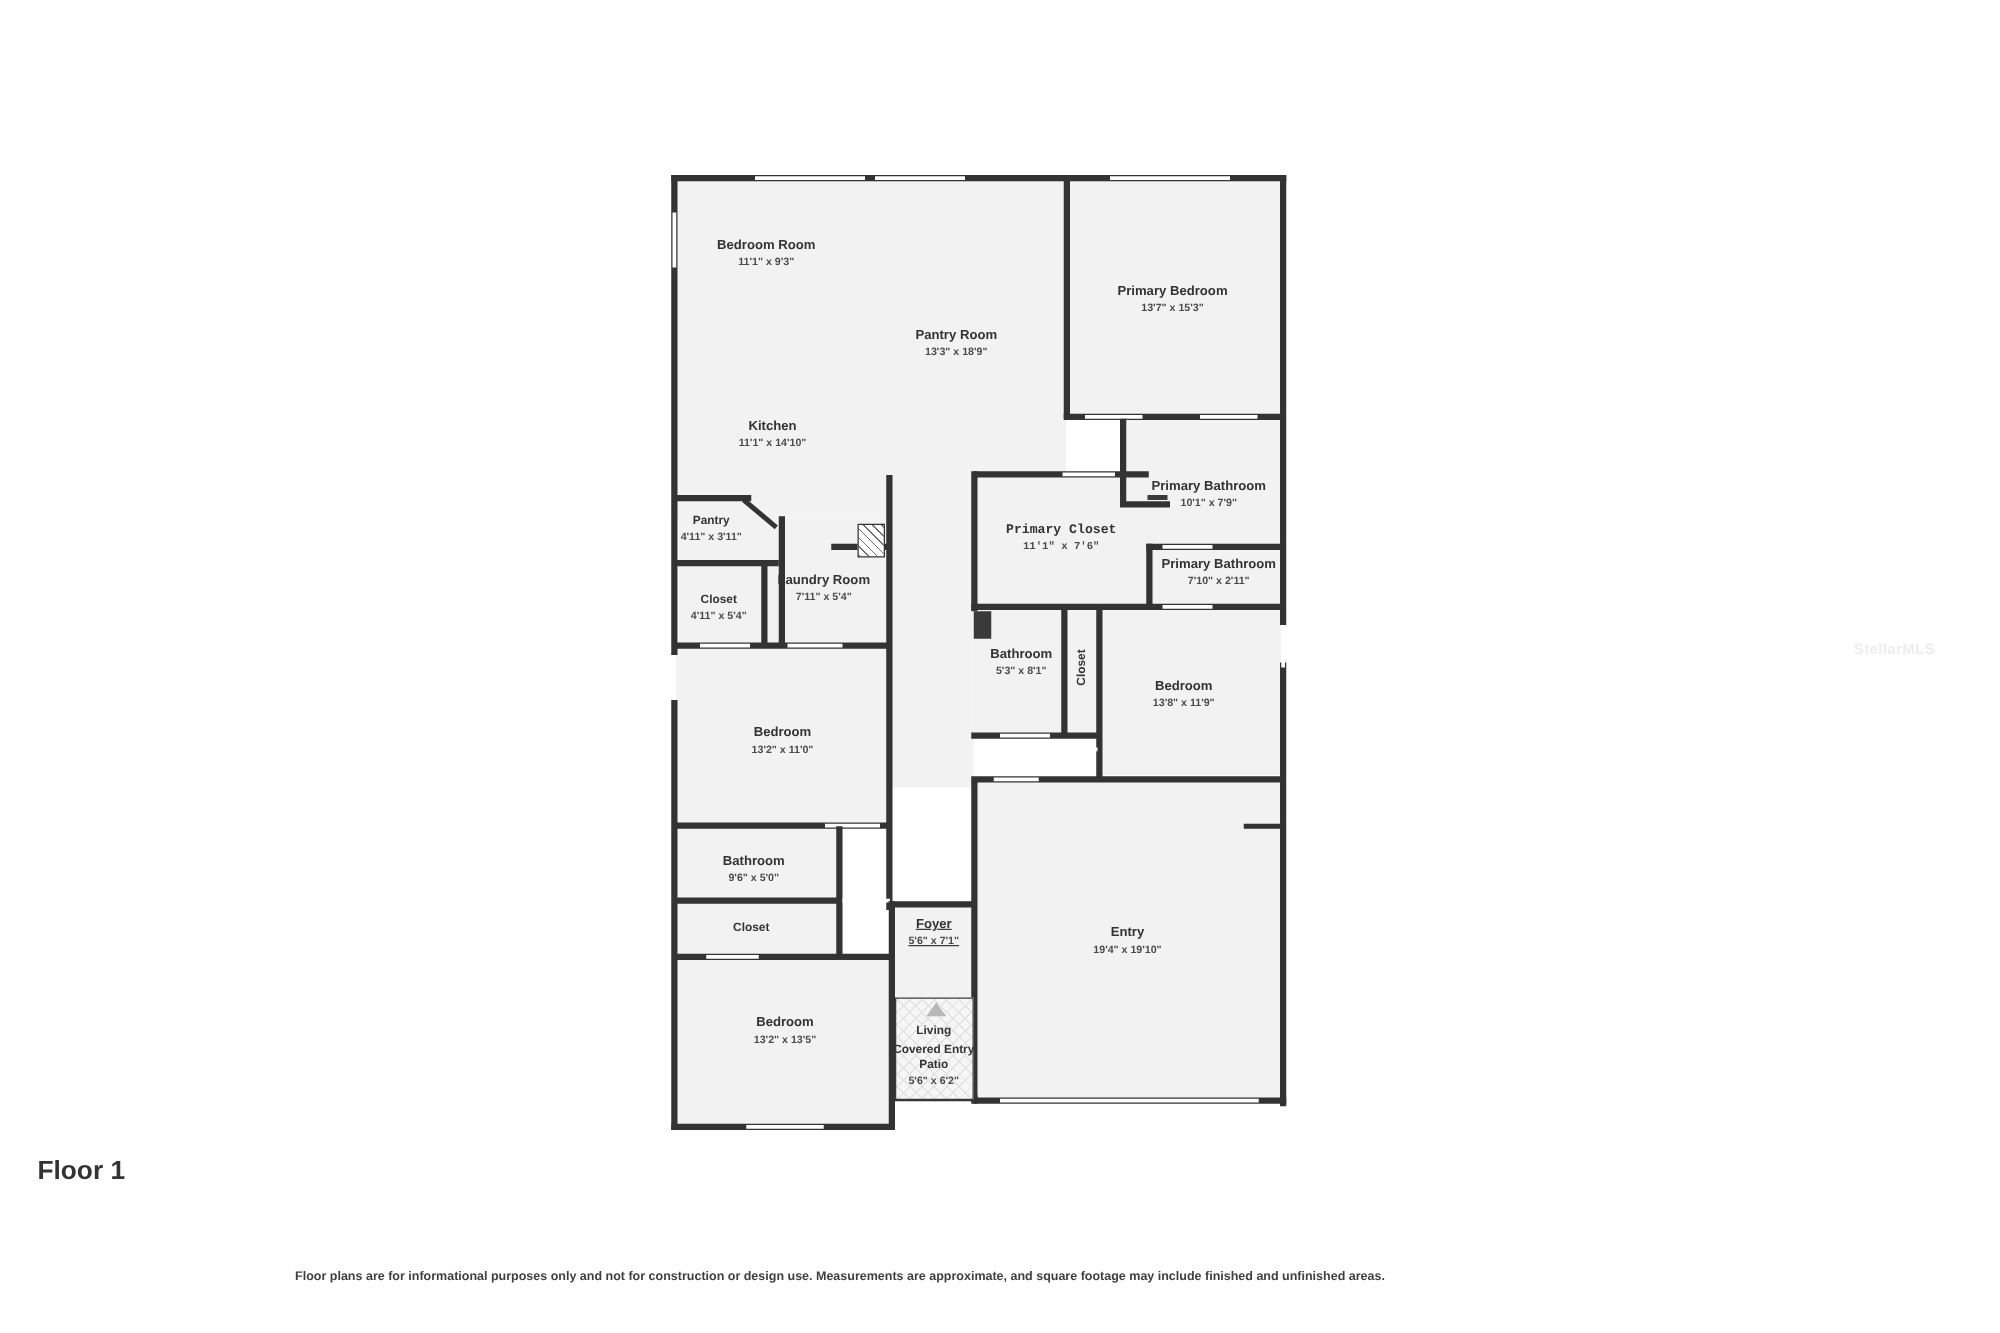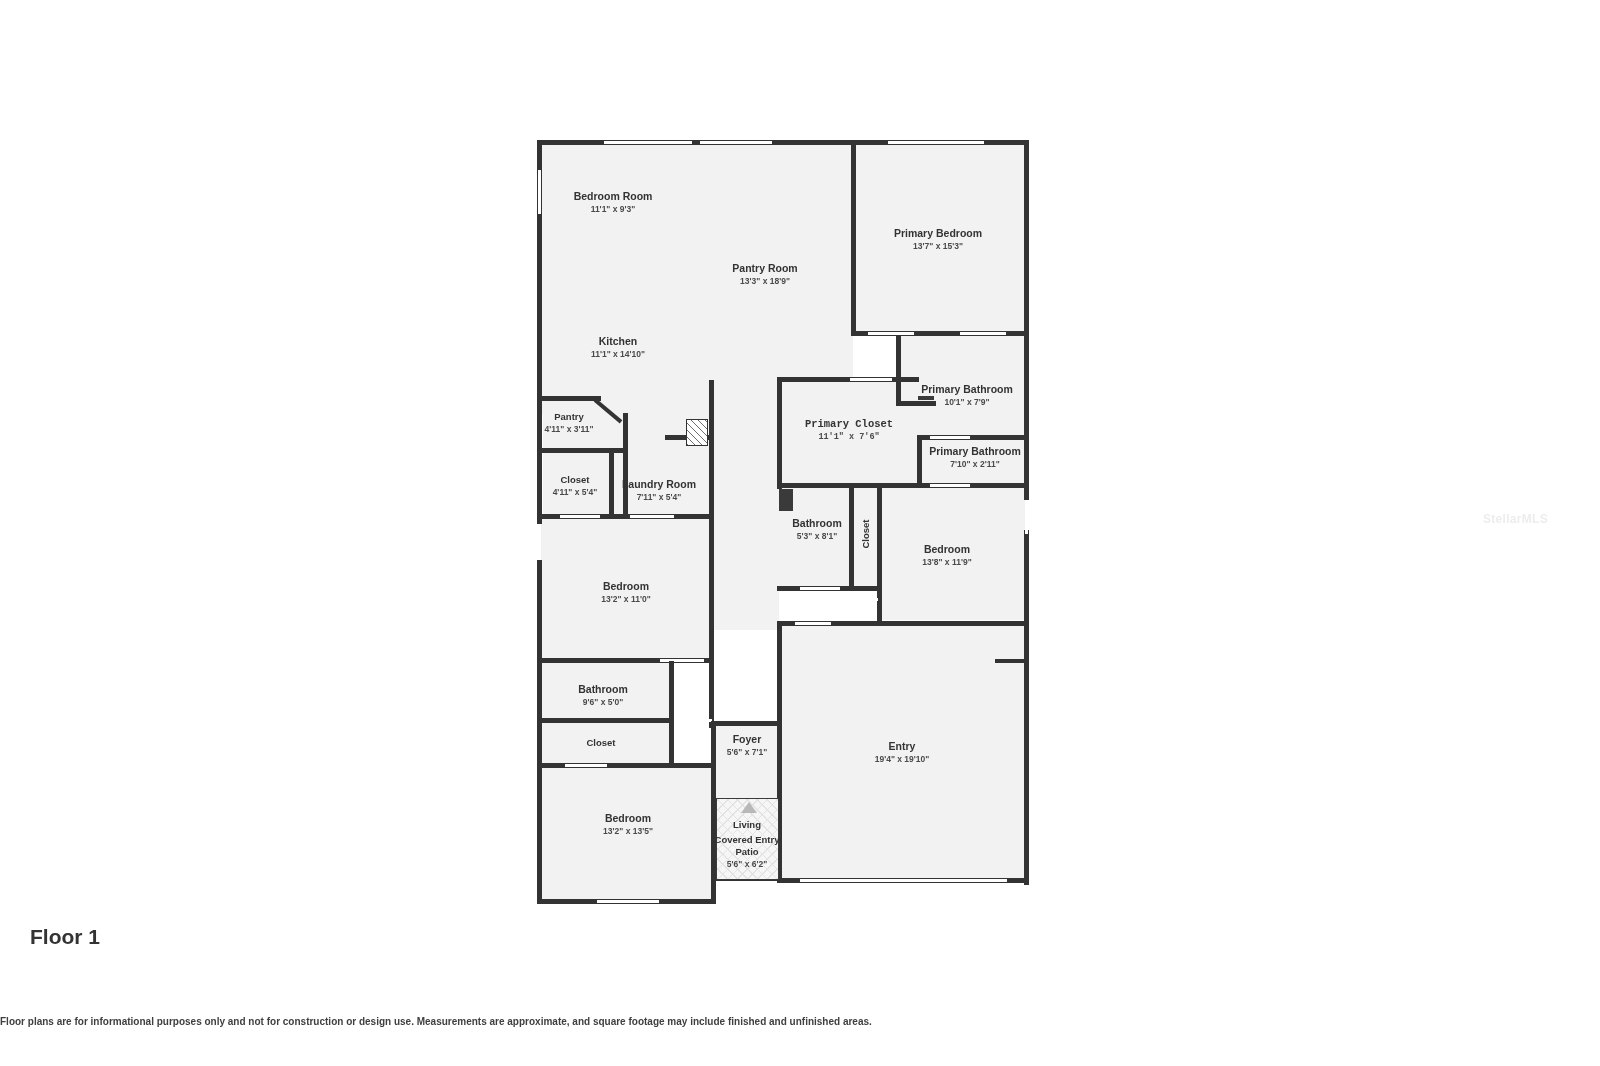--- a/index.html
+++ b/index.html
@@ -76,20 +76,21 @@
     font-weight: bold;
     color: #333333;
   }
 
   
   #disclaimer {
     position: absolute;
     left: 0;
     top: 1016px;
     width: 1344px;
+    text-align: center;
     font-size: 10px;
     font-weight: bold;
     color: #3f3f3f;
   }
 
   
   #watermark {
     position: absolute;
     left: 1483px;
     top: 512px;
@@ -293,21 +294,21 @@
   <div class="label" style="left:975px; top:445px;">
     <span class="name">Primary Bathroom</span>
     <span class="dim">7'10" x 2'11"</span>
   </div>
 
   <div class="label small" style="left:575px; top:474px;">
     <span class="name">Closet</span>
     <span class="dim">4'11" x 5'4"</span>
   </div>
 
-  <div class="label" style="left:659px; top:478px;">
+  <div class="label" style="left:659px; top:458px;">
     <span class="name">Laundry Room</span>
     <span class="dim">7'11" x 5'4"</span>
   </div>
 
   <div class="label" style="left:817px; top:517px;">
     <span class="name">Bathroom</span>
     <span class="dim">5'3" x 8'1"</span>
   </div>
 
   <div class="label vertical small" style="left:866px; top:534px;">
@@ -327,21 +328,21 @@
   <div class="label" style="left:603px; top:683px;">
     <span class="name">Bathroom</span>
     <span class="dim">9'6" x 5'0"</span>
   </div>
 
   <div class="label" style="left:902px; top:740px;">
     <span class="name">Entry</span>
     <span class="dim">19'4" x 19'10"</span>
   </div>
 
-  <div class="label" style="left:747px; top:733px;">
+  <div class="label" style="left:747px; top:733px;text-decoration:underline;">
     <span class="name">Foyer</span>
     <span class="dim">5'6" x 7'1"</span>
   </div>
 
   <div class="label small" style="left:601px; top:737px;">
     <span class="name">Closet</span>
   </div>
 
   <div class="label" style="left:628px; top:812px;">
     <span class="name">Bedroom</span>

